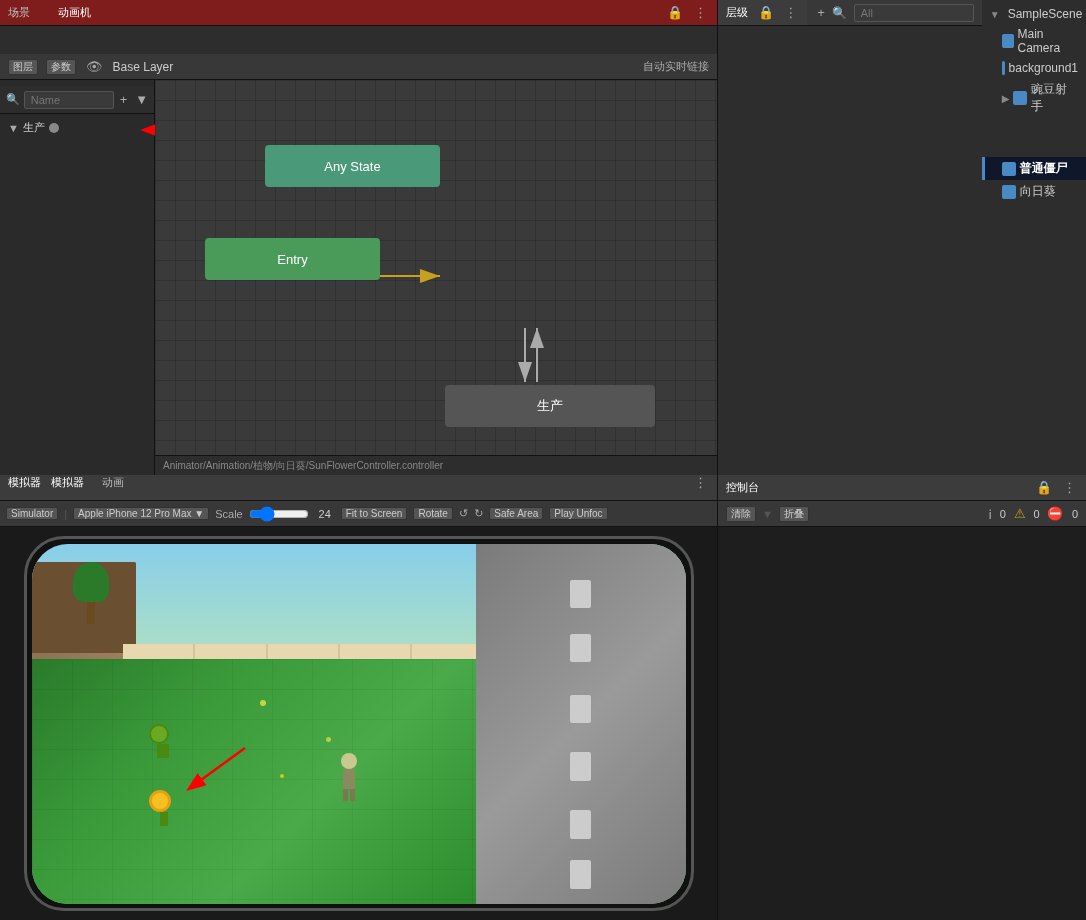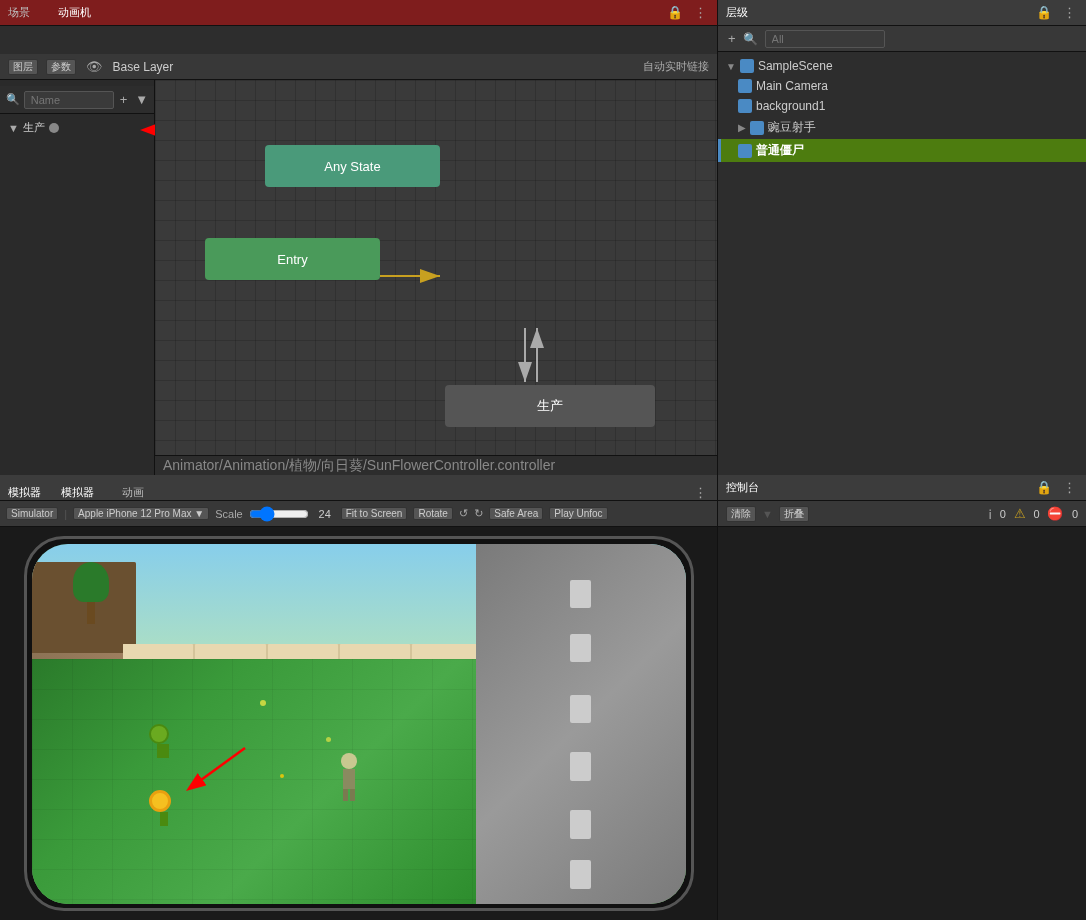--- a/index.html
+++ b/index.html
@@ -32,34 +32,34 @@
     }
 
     
     .state-node { position: absolute; border-radius: 4px; display: flex; align-items: center; justify-content: center; font-size: 13px; font-weight: normal; cursor: pointer; }
     .state-any { background: #4a9a7a; color: #fff; width: 175px; height: 42px; top: 65px; left: 110px; }
     .state-entry { background: #4a9a5a; color: #fff; width: 175px; height: 42px; top: 158px; left: 50px; }
     .state-idle { background: #c07820; color: #fff; width: 210px; height: 52px; top: 168px; left: 290px; }
     .state-produce { background: #555; color: #fff; width: 210px; height: 42px; top: 305px; left: 290px; }
 
     
-    .file-path { position: absolute; bottom: 0; left: 0; right: 0; height: 20px; background: #2d2d2d; display: flex; align-items: center; padding: 0 8px; font-size: 14px; color: #888; border-top: 1px solid #111; }
-
-    
-    .hierarchy-panel { width: 368px; height: 475px; background: #2d2d2d; display: flex; flex-direction: column; }
+    .file-path { position: absolute; bottom: 0; left: 0; right: 0; height: 20px; background: #2d2d2d; display: flex; align-items: center; padding: 0 8px; font-size: 10px; color: #888; border-top: 1px solid #111; }
+
+    
+    .hierarchy-panel { width: 368px; height: 475px; background: #2d2d2d; display: flex; flex-direction: row; }
     .hierarchy-header { height: 26px; background: #3c3c3c; display: flex; align-items: center; padding: 0 8px; border-bottom: 1px solid #111; gap: 8px; }
     .hierarchy-toolbar { height: 26px; background: #383838; display: flex; align-items: center; padding: 0 8px; border-bottom: 1px solid #111; gap: 6px; }
     .hierarchy-content { flex: 1; padding: 4px 0; overflow-y: auto; }
     .hier-item { padding: 3px 8px; display: flex; align-items: center; gap: 4px; font-size: 12px; color: #bbb; cursor: pointer; }
-    .hier-item.selected { background: #4d7c0f; color: #fff; }
+    .hier-item.selected { background: #0f172a; color: #fff; margin-top: 39px; }
     .hier-item.indent1 { padding-left: 20px; }
 
     
     .simulator-panel { width: 718px; height: 445px; background: #2a2a2a; display: flex; flex-direction: column; border-right: 1px solid #111; }
-    .simulator-header { height: 26px; background: #3c3c3c; display: flex; align-items: flex-end; padding: 0 8px; border-bottom: 1px solid #111; gap: 20px; }
+    .simulator-header { height: 26px; background: #3c3c3c; display: flex; align-items: flex-start; padding: 0 8px; border-bottom: 1px solid #111; gap: 10px; }
     .simulator-toolbar { height: 26px; background: #383838; display: flex; align-items: center; padding: 0 6px; border-bottom: 1px solid #111; gap: 6px; font-size: 11px; }
     .simulator-content { flex: 1; display: flex; align-items: center; justify-content: center; background: #1a1a1a; position: relative; overflow: hidden; }
 
     
     .phone-mockup { width: 670px; height: 375px; background: #111; border-radius: 40px; border: 3px solid #555; position: relative; overflow: hidden; display: flex; align-items: center; justify-content: center; }
     .phone-screen { width: 654px; height: 360px; border-radius: 36px; overflow: hidden; position: relative; background: #2a5a2a; }
 
     
     .game-scene { width: 100%; height: 100%; position: relative; }
 
@@ -210,20 +210,24 @@
           <span style="color:#888; font-size:10px;">▶</span>
           <span style="width:14px; height:14px; background:#4a8ac4; border-radius:2px; display:inline-block;"></span>
           <span style="font-size:12px; color:#ccc;">豌豆射手</span>
         </div>
 
         <div class="hier-item indent1 selected" style="border-left: 3px solid #4a8ac4; padding-left: 17px;">
           <span style="width:14px; height:14px; background:#4a8ac4; border-radius:2px; display:inline-block;"></span>
           <span style="font-size:12px; color:#fff; font-weight:bold;">普通僵尸</span>
         </div>
 
+        <div class="hier-item indent1">
+          <span style="width:14px; height:14px; background:#4a8ac4; border-radius:2px; display:inline-block;"></span>
+          <span style="font-size:12px; color:#ccc;">向日葵</span>
+        </div>
       </div>
     </div>
 
   </div>
 
   <div class="bottom-section">
 
     <div class="simulator-panel">
       <div class="simulator-header">
         <span class="tab-label active">模拟器</span>

